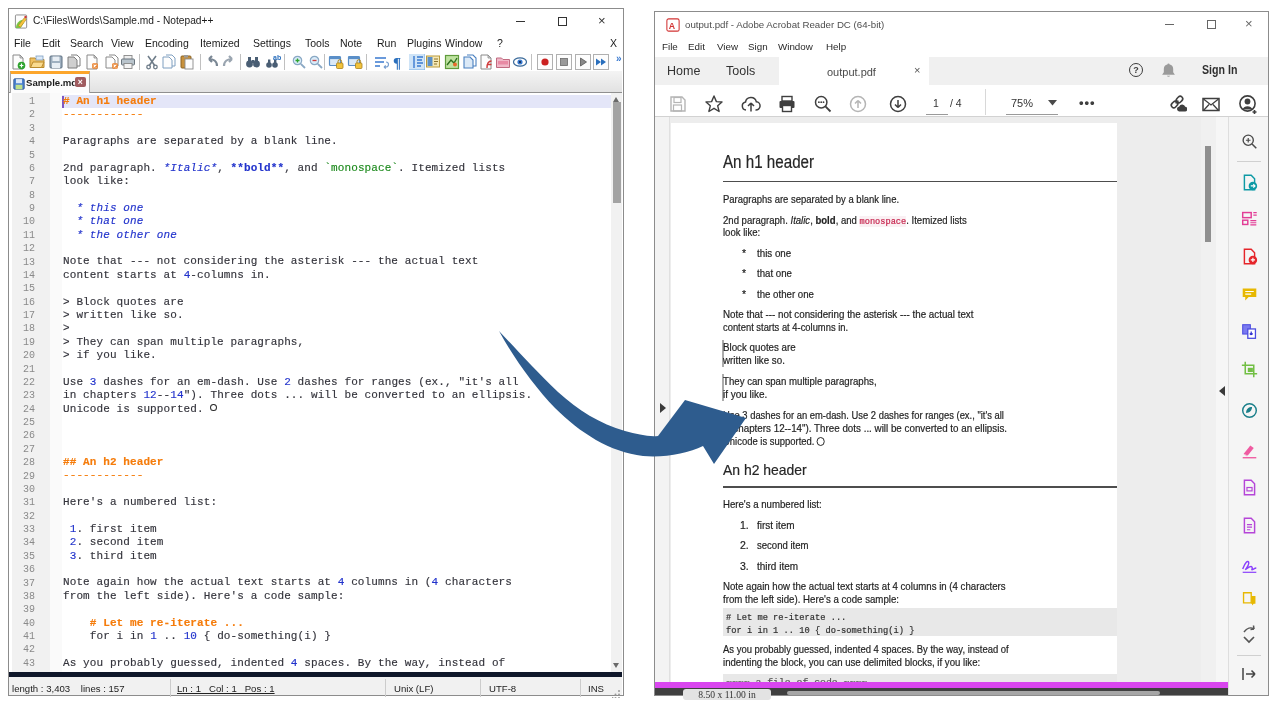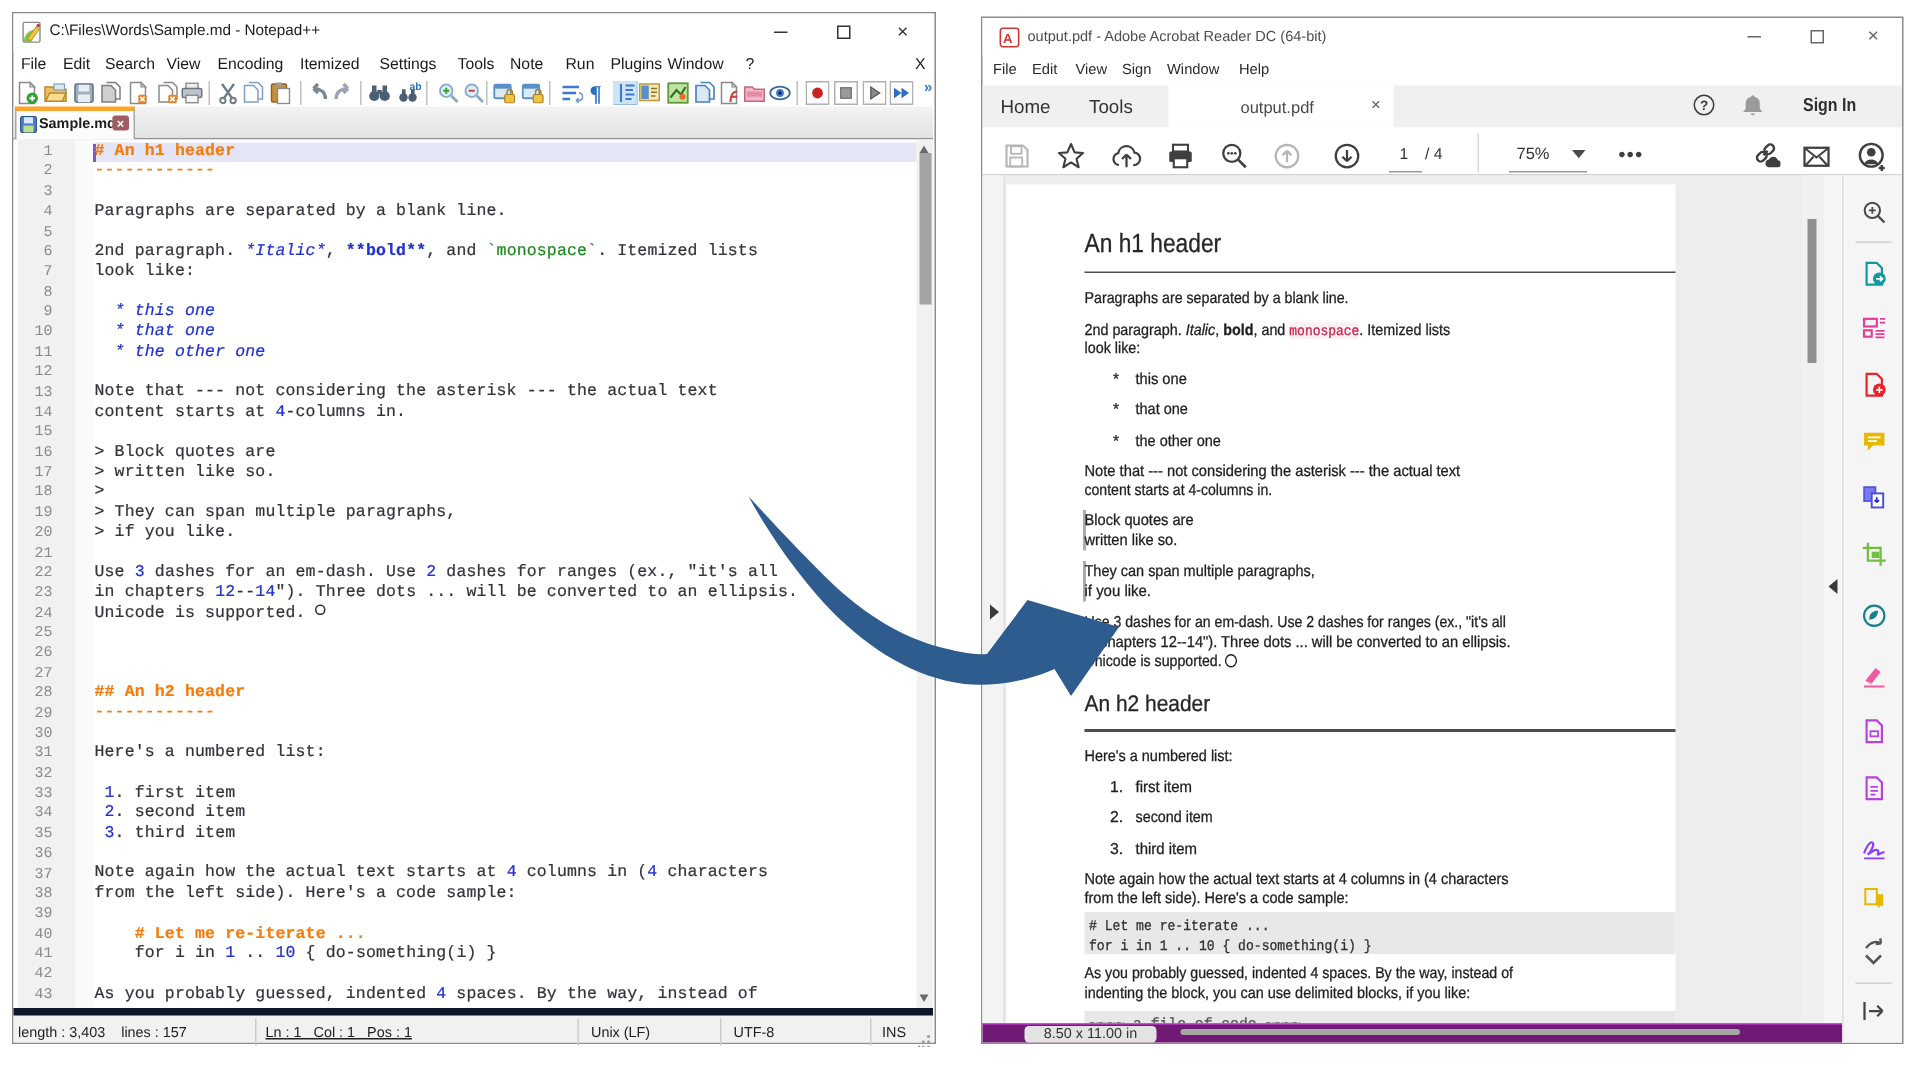--- a/index.html
+++ b/index.html
@@ -493,21 +493,21 @@
         <div class="a" style="left:52px;top:551px;width:449px;height:8px;background:#e8e8e8;overflow:hidden;">
           <div style="position:absolute;left:3px;top:3px;font:9.8px 'Liberation Mono',monospace;color:#555;">~~~~ a file of code ~~~~</div>
         </div>
       </div>
 
     <div class="a" style="left:546px;top:0;width:15px;height:565px;background:#f0f0f0;"></div>
     <div class="a" style="left:550px;top:29px;width:6px;height:96px;background:#8f8f8f;"></div>
     <div class="a" style="left:561px;top:0;width:12px;height:565px;background:#f6f6f6;"></div>
     <div class="a" style="left:564px;top:269px;width:0;height:0;border-top:5px solid transparent;border-bottom:5px solid transparent;border-right:6px solid #3a3a3a;"></div>
 
-    <div class="a" style="left:0;top:565px;width:573px;height:13px;background:#701a75;border-top:1px solid #d946ef;">
+    <div class="a" style="left:0;top:565px;width:573px;height:13px;background:#404040;border-top:6px solid #d946ef;font-family:Liberation Serif, serif;">
       <div class="a" style="left:28px;top:1px;width:88px;height:11px;background:#e3e3e3;border-radius:3px;font-size:9.6px;color:#333;text-align:center;line-height:11px;">8.50 x 11.00 in</div>
       <div class="a" style="left:132px;top:2.5px;width:373px;height:4px;background:#a6a6a6;border-radius:2px;"></div>
     </div>
 
     <div class="a" id="sidebar" style="left:573px;top:0;width:40px;height:578px;background:#f5f5f5;border-left:1px solid #dedede;">
         <svg class="a" style="left:11.5px;top:15.5px;" width="17" height="17" viewBox="0 0 20 20">
           <circle cx="8.5" cy="8.5" r="6" fill="none" stroke="#4a4a4a" stroke-width="1.6"></circle>
           <path d="M13,13 L18,18" stroke="#4a4a4a" stroke-width="1.8"></path>
           <path d="M8.5,5.8 v5.4 M5.8,8.5 h5.4" stroke="#4a4a4a" stroke-width="1.4"></path>
         </svg>

